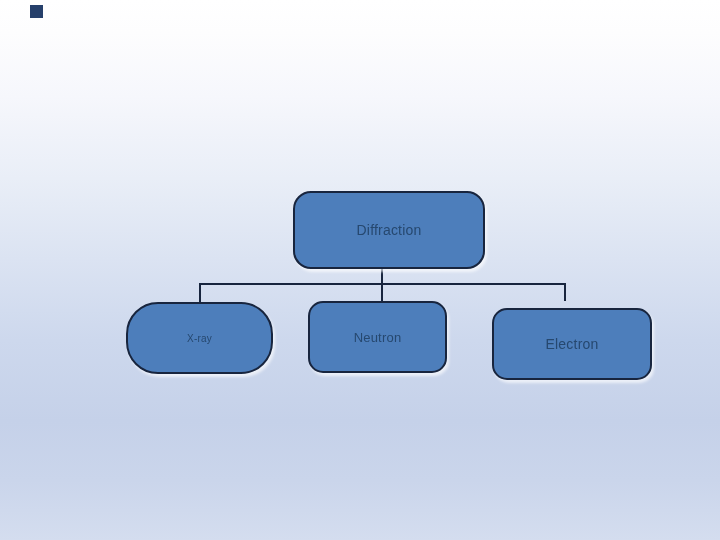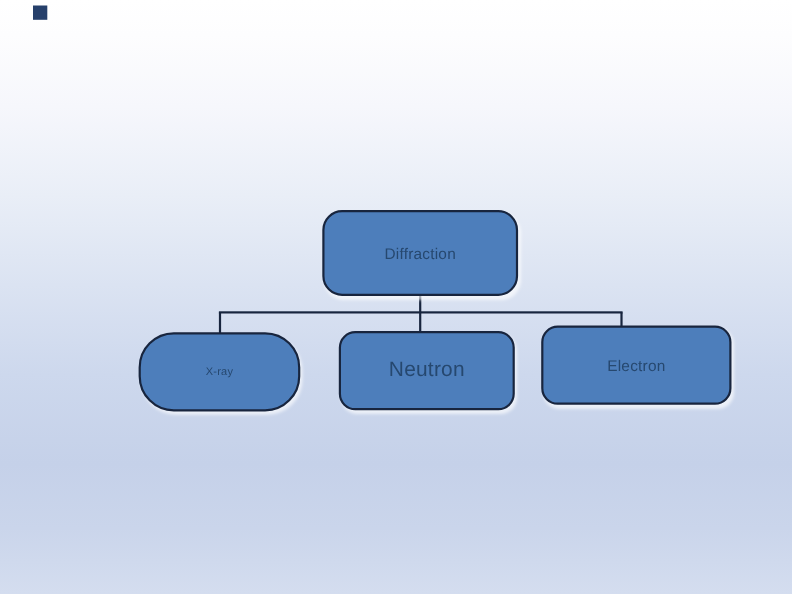--- a/index.html
+++ b/index.html
@@ -44,38 +44,38 @@
     display: flex;
     align-items: center;
     justify-content: center;
     color: #26486f;
     box-shadow: 2px 3px 3px rgba(255, 255, 255, 0.65);
     letter-spacing: 0.2px;
   }
 
   .node-root {
     left: 293px; top: 191px;
-    width: 178px; height: 78px;
+    width: 192px; height: 78px;
     border-radius: 18px;
     font-size: 14px;
   }
   .node-xray {
     left: 126px; top: 302px;
     width: 147px; height: 72px;
     font-size: 10px;
     border-radius: 32px;
   }
   .node-neutron {
     left: 308px; top: 301px;
-    width: 160px; height: 72px;
-    font-size: 19px;
+    width: 139px; height: 72px;
+    font-size: 13px;
   }
   .node-electron {
-    left: 492px; top: 296px;
-    width: 173px; height: 72px;
+    left: 492px; top: 308px;
+    width: 160px; height: 72px;
     font-size: 14px;
   }
 
   .connector {
     position: absolute;
     background: #18253e;
   }
   .conn-root-v   { left: 381px; top: 268px; width: 2px; height: 16px; }
   .conn-h        { left: 199px; top: 283px; width: 367px; height: 2px; }
   .conn-drop-l   { left: 199px; top: 284px; width: 2px; height: 19px; }

